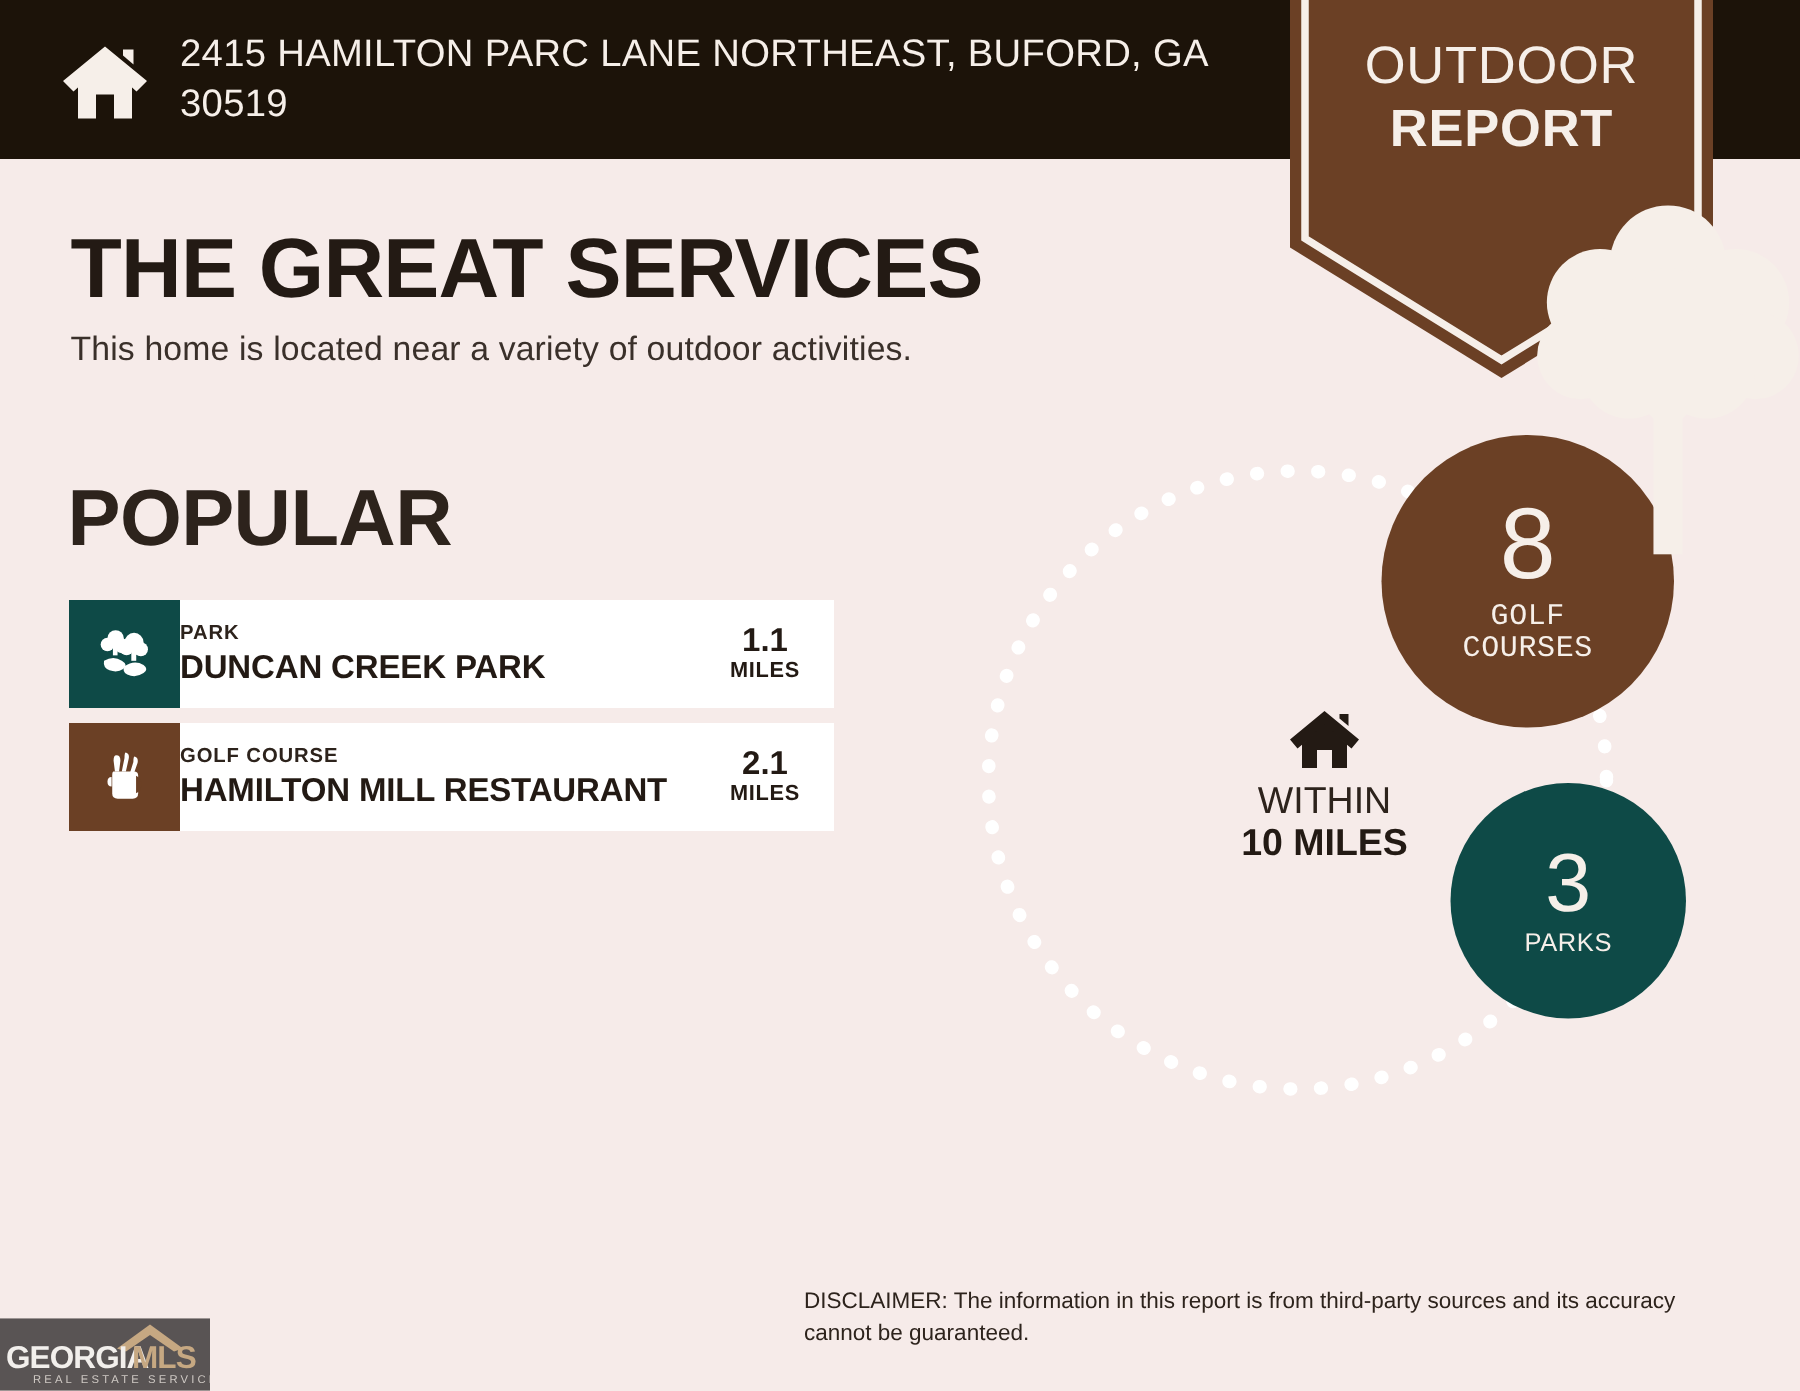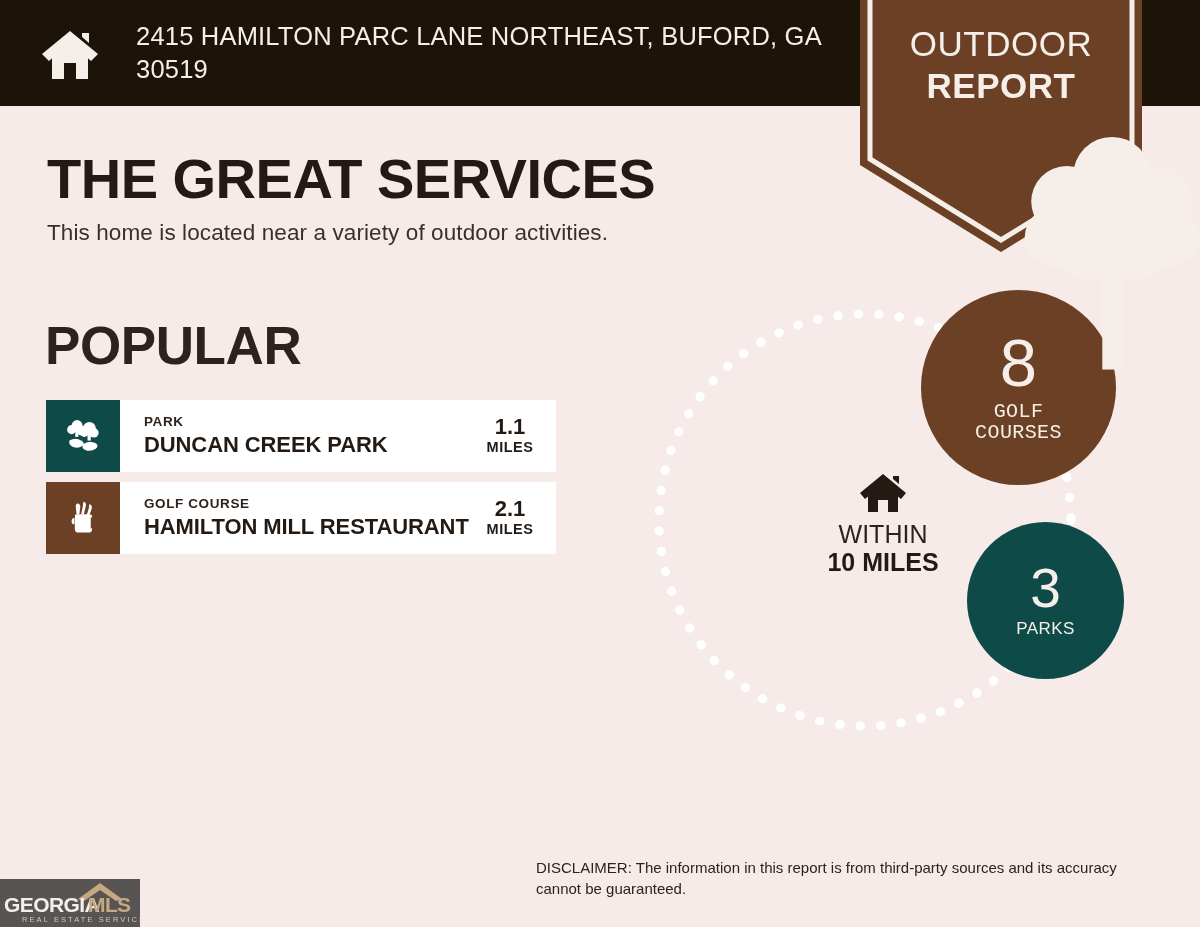--- a/index.html
+++ b/index.html
@@ -9,21 +9,21 @@
     font-family:"Liberation Sans", sans-serif;
     position:relative;
     overflow:hidden;
     color:#231a14;
   }
 
   
   .header-bar{
     position:absolute; left:0; top:0; width:1200px; height:106px;
     background:#1c1309;
-    display:flex; align-items:center;gap:16px;
+    display:flex; align-items:center;
   }
   .header-home-icon{ margin-left:38px; width:64px; height:64px; flex:0 0 64px; }
   .header-address{
     margin-left:18px; color:#f6efe9;
     font-size:25.5px; letter-spacing:.2px; line-height:1.28;
     max-width:690px; font-weight:400;
   }
 
   
   .badge{
@@ -53,21 +53,21 @@
   }
 
   .poi-list{ position:absolute; left:46px; top:400px; width:510px; }
   .poi-row{
     display:flex; align-items:stretch; height:72px; margin-bottom:10px;
     background:#ffffff;
   }
   .poi-tile{ width:74px; flex:0 0 74px; display:flex; align-items:center; justify-content:center; }
   .poi-tile.park{ background:#0e4a47; }
   .poi-tile.golf{ background:#6b4025; }
-  .poi-body{ flex:1 1 auto; display:flex; align-items:center; padding:0 14px 0 24px; }
+  .poi-body{ flex:1 1 auto; display:flex; align-items:center; padding:0 14px 0 0; }
   .poi-texts{ flex:1 1 auto; }
   .poi-cat{ font-size:13.5px; font-weight:bold; letter-spacing:.6px; color:#2d231c; line-height:1.25; }
   .poi-name{ font-size:22px; font-weight:bold; letter-spacing:-.1px; color:#231a14; line-height:1.15; margin-top:1px; }
   .poi-dist{ text-align:center; flex:0 0 auto; min-width:64px; }
   .poi-num{ font-size:22px; font-weight:bold; color:#231a14; line-height:1.1; }
   .poi-unit{ font-size:14.5px; font-weight:bold; letter-spacing:.5px; color:#231a14; line-height:1.2; }
 
   
   .infographic{ position:absolute; left:620px; top:280px; width:560px; height:480px; }
   .dotted-circle{ position:absolute; left:0; top:0; width:560px; height:480px; }

